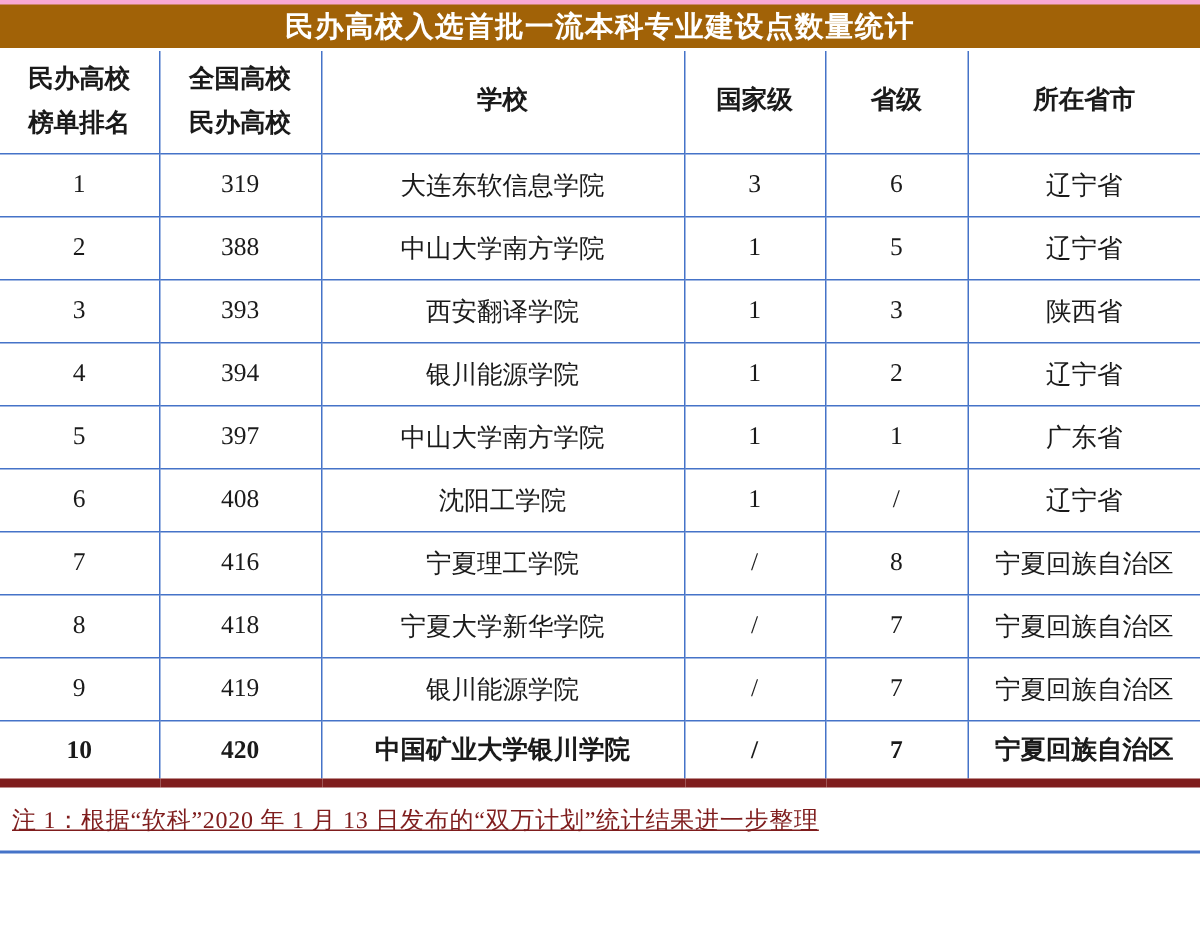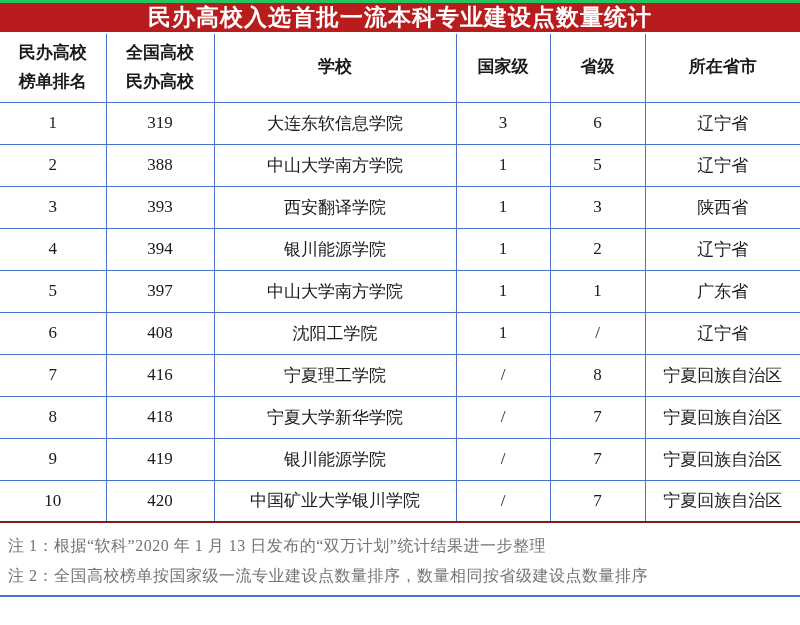--- a/index.html
+++ b/index.html
@@ -7,25 +7,25 @@
   body {
     width: 800px; height: 625px;
     background: #ffffff;
     font-family: "Liberation Serif", "DejaVu Serif", serif;
     color: #1a1a1a;
     overflow: hidden;
     position: relative;
   }
   .title-bar {
     width: 800px; height: 32px;
-    background: #b91c1c;
-    border-top: 3px solid #22c55e;
+    background: #a16207;
+    border-top: 3px solid #f9a8d4;
     display: flex; align-items: center; justify-content: center;
     color: #ffffff;
-    font-size: 23px; font-weight: bold;
+    font-size: 19px; font-weight: bold;
     letter-spacing: 1px;
   }
   .gap { height: 2px; }
   table.stats {
     width: 800px;
     border-collapse: collapse;
     table-layout: fixed;
   }
   col.c0 { width: 106px; }
   col.c1 { width: 108px; }
@@ -43,27 +43,28 @@
   .stats th {
     height: 68px;
     font-weight: bold;
     white-space: pre-line;
     line-height: 1.7;
     border-top: none;
   }
   .stats td { height: 42px; font-weight: normal; }
   .stats th:first-child, .stats td:first-child { border-left: none; text-align: center; }
   .stats th:last-child, .stats td:last-child { border-right: none; }
-  .stats tbody tr:last-child td { border-bottom: 2px solid #7f1d1d; }
+  .stats tbody tr:last-child td { border-bottom: 6px solid #7f1d1d; font-weight: bold; }
   .notes { padding: 8px 10px 0 8px; }
   .note {
     font-size: 16px;
     line-height: 30px;
     letter-spacing: 0.5px;
-    color: #737373;
+    color: #7f1d1d;
+    text-decoration: underline;
   }
   .bottom-rule {
     width: 800px; height: 0;
     border-top: 2px solid #4573C8;
     margin-top: 4px;
   }
 </style>
 </head>
 <body>
 
@@ -170,15 +171,14 @@
         <td>中国矿业大学银川学院</td>
         <td>/</td>
         <td>7</td>
         <td>宁夏回族自治区</td>
       </tr>
     </tbody>
 </table>
 
 <div class="notes">
   <div class="note">注 1：根据“软科”2020 年 1 月 13 日发布的“双万计划”统计结果进一步整理</div>
-  <div class="note">注 2：全国高校榜单按国家级一流专业建设点数量排序，数量相同按省级建设点数量排序</div>
 </div>
 <div class="bottom-rule"></div>
 
 </body></html>

